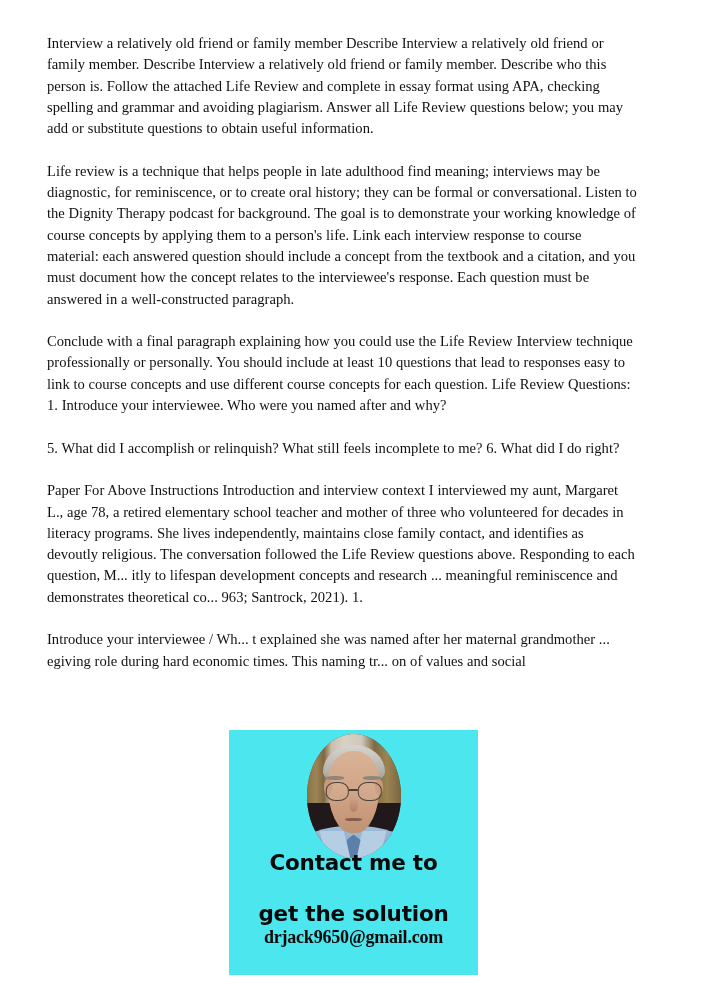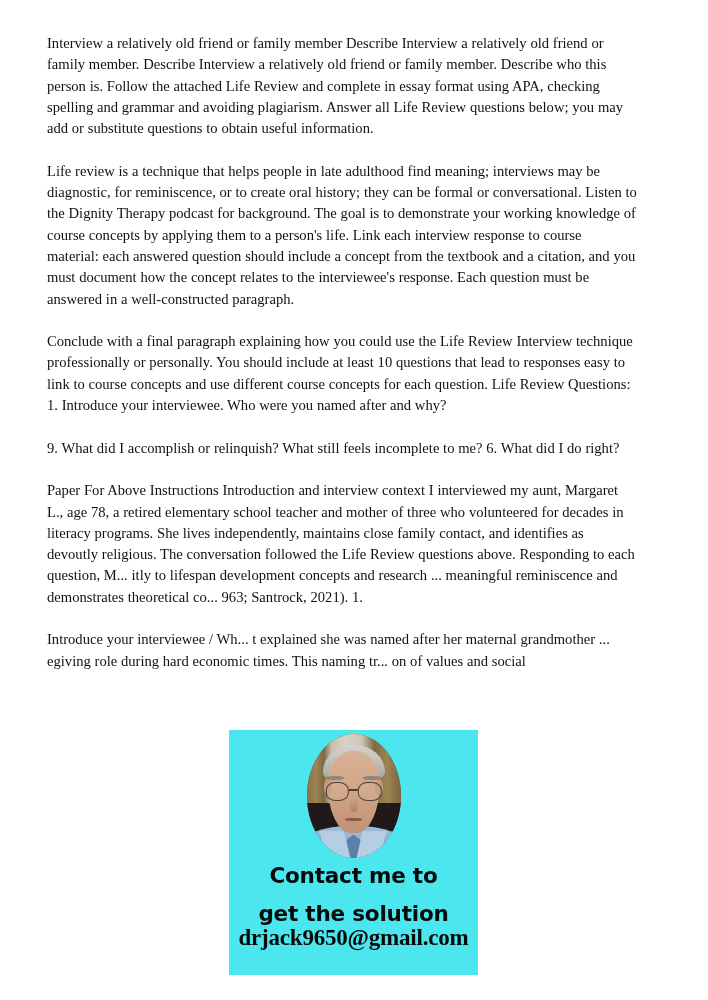--- a/index.html
+++ b/index.html
@@ -207,41 +207,41 @@
     text-align: center;
     color: #0a0a0a;
   }
   .overlay-head {
     font-family: "DejaVu Sans", "Liberation Sans", sans-serif;
     font-weight: bold;
     font-size: 21.5px;
     line-height: 25px;
     letter-spacing: -0.2px;
   }
-  #overlay-head-1 { top: 133px; }
+  #overlay-head-1 { top: 120px; }
   #overlay-head-2 { top: 163px; }
   #overlay-email {
     top: 195px;
     font-family: "Liberation Serif", "DejaVu Serif", serif;
     font-weight: bold;
-    font-size: 23px;
+    font-size: 18px;
     line-height: 25px;
     letter-spacing: -0.2px;
   }
 </style>
 </head>
 <body>
 
 <div id="doc-page">
 
   <div id="doc-body">
     <p class="para">Interview a relatively old friend or family member Describe Interview a relatively old friend or family member. Describe Interview a relatively old friend or family member. Describe who this person is. Follow the attached Life Review and complete in essay format using APA, checking spelling and grammar and avoiding plagiarism. Answer all Life Review questions below; you may add or substitute questions to obtain useful information.</p>
     <p class="para">Life review is a technique that helps people in late adulthood find meaning; interviews may be diagnostic, for reminiscence, or to create oral history; they can be formal or conversational. Listen to the Dignity Therapy podcast for background. The goal is to demonstrate your working knowledge of course concepts by applying them to a person's life. Link each interview response to course material: each answered question should include a concept from the textbook and a citation, and you must document how the concept relates to the interviewee's response. Each question must be answered in a well-constructed paragraph.</p>
     <p class="para">Conclude with a final paragraph explaining how you could use the Life Review Interview technique professionally or personally. You should include at least 10 questions that lead to responses easy to link to course concepts and use different course concepts for each question. Life Review Questions: 1. Introduce your interviewee. Who were you named after and why?</p>
-    <p class="para">9. What did I accomplish or relinquish? What still feels incomplete to me? 6. What did I do right?</p>
+    <p class="para">5. What did I accomplish or relinquish? What still feels incomplete to me? 6. What did I do right?</p>
     <p class="para">Paper For Above Instructions Introduction and interview context I interviewed my aunt, Margaret L., age 78, a retired elementary school teacher and mother of three who volunteered for decades in literacy programs. She lives independently, maintains close family contact, and identifies as devoutly religious. The conversation followed the Life Review questions above. Responding to each question, M... itly to lifespan development concepts and research ... meaningful reminiscence and demonstrates theoretical co... 963; Santrock, 2021). 1.</p>
     <p class="para">Introduce your interviewee / Wh... t explained she was named after her maternal grandmother ... egiving role during hard economic times. This naming tr... on of values and social</p>
   </div>
 
   <div id="contact-overlay" style="background: rgb(76, 230, 238);">
 
     <div class="photo-wrap">
       <div class="photo-inner">
         <div class="bk-wall"></div>
         <div class="bk-dark"></div>

